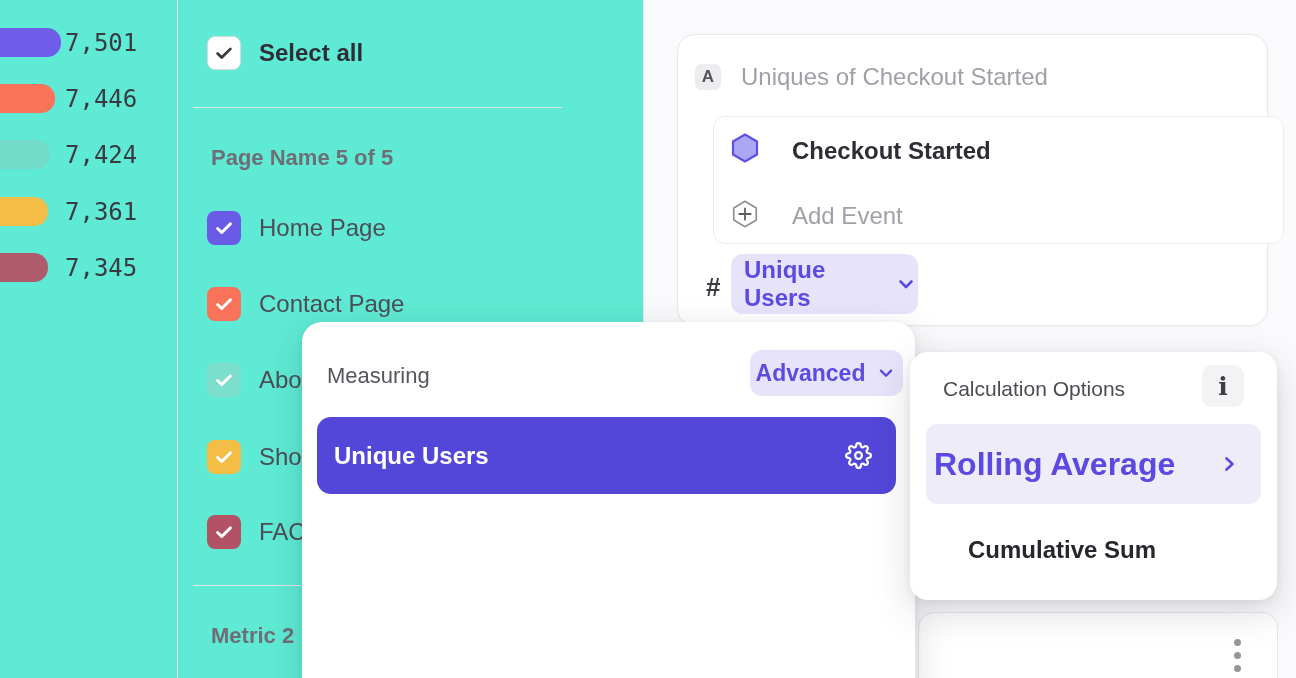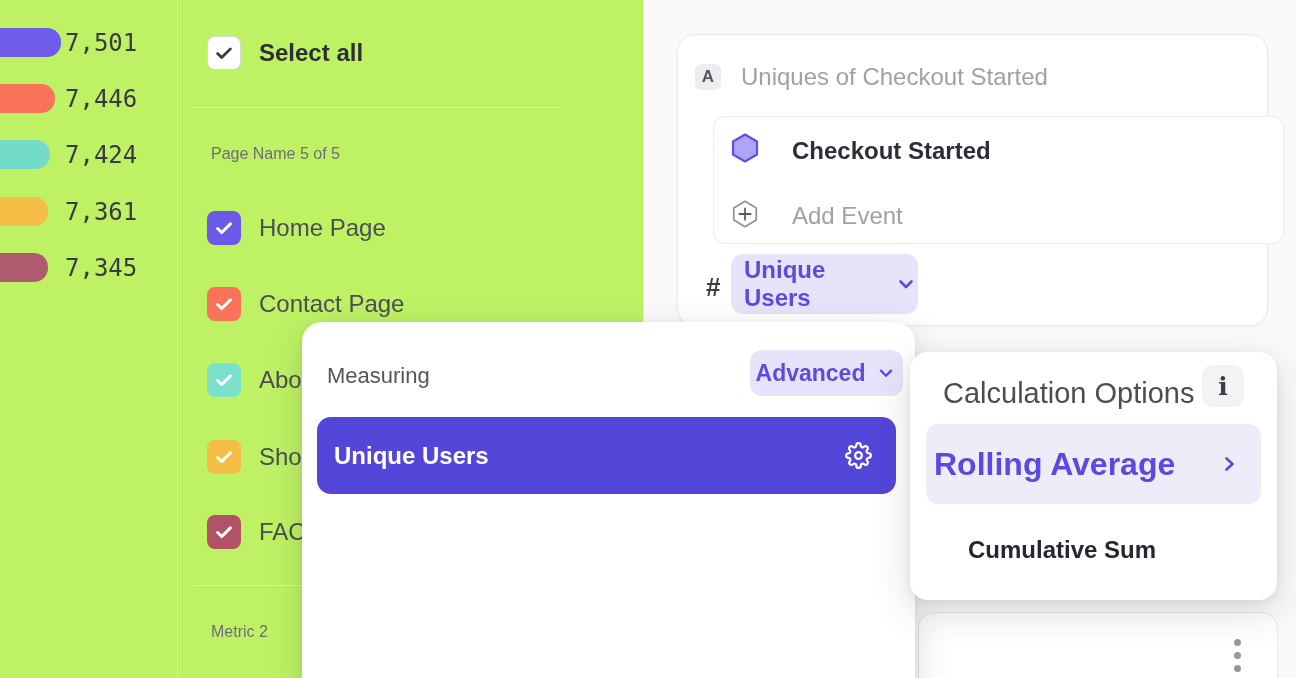--- a/index.html
+++ b/index.html
@@ -1,36 +1,36 @@
 <!DOCTYPE html>
 <html><head>
 <meta charset="utf-8">
 <style>
   * { margin:0; padding:0; box-sizing:border-box; }
   html,body { width:1296px; height:678px; overflow:hidden; background:#ffffff;
               font-family:"Liberation Sans","DejaVu Sans",sans-serif; }
-  #canvas { position:relative; width:1296px; height:678px; background:#bef264; }
+  #canvas { position:relative; width:1296px; height:678px; background:#5eead4; }
 
   
   .bar { position:absolute; left:0; height:29px; border-radius:0 14px 14px 0; }
   .bar-value { position:absolute; left:65px; height:29px; line-height:30px;
                font-family:"DejaVu Sans Mono",monospace; font-size:24px; color:#3A3A42; }
 
   
   .vdiv { position:absolute; top:0; bottom:0; width:1px; background:#E8E8EC; }
   .hdiv { position:absolute; height:1px; background:#E4E4E8; }
 
   
   .checkbox { position:absolute; left:207px; width:34px; height:34px; border-radius:8px;
               display:flex; align-items:center; justify-content:center; }
   .checkbox.plain { background:#fff; border:1.5px solid #D7D7DE; }
   .row-label { position:absolute; left:259px; font-size:24px; color:#4D4D56; font-weight:500;
                line-height:34px; white-space:nowrap; }
   .select-all-label { font-weight:700; color:#2E2E36; }
-  .muted-label { position:absolute; left:211px; font-size:16px; color:#6E6E76; font-weight:400;
+  .muted-label { position:absolute; left:211px; font-size:22px; color:#6E6E76; font-weight:700;
                  white-space:nowrap; }
 
   
   .right-bg { position:absolute; left:644px; top:0; right:0; bottom:0; background:#FAFAFC; }
   .card { position:absolute; background:#fff; border:1.5px solid #E8E8EC; }
   .query-card { left:677px; top:34px; width:591px; height:292px; border-radius:18px;
                 box-shadow:0 1px 3px rgba(40,40,60,.04); }
   .series-badge { position:absolute; left:17px; top:29px; width:26px; height:26px; background:#EDEDEF;
                   border-radius:6px; font-size:17px; font-weight:700; color:#55555C;
                   display:flex; align-items:center; justify-content:center; }
@@ -64,21 +64,21 @@
                    background:#E7E3FB; border-radius:12px; display:flex; align-items:center;
                    justify-content:center; cursor:pointer; }
   .advanced-pill .pill-text { font-size:23px; font-weight:700; color:#5B4BE0; }
   .menu-row-selected { position:absolute; left:15px; top:95px; width:579px; height:77px;
                        background:#5346D8; border-radius:14px; display:flex; align-items:center;
                        cursor:pointer; }
   .menu-row-selected .menu-text { margin-left:17px; font-size:24px; font-weight:700; color:#fff; }
   .menu-row-selected .gear { position:absolute; right:24px; top:25px; }
 
   .calc-popup { left:910px; top:352px; width:367px; height:248px; border-radius:18px; }
-  .calc-title { position:absolute; left:33px; top:25px; font-size:29px; font-weight:500; color:#4C4C54; }
+  .calc-title { position:absolute; left:33px; top:25px; font-size:21px; font-weight:500; color:#4C4C54; }
   .info-badge { position:absolute; left:292px; top:13px; width:42px; height:42px; background:#F3F2F4;
                 border-radius:10px; display:flex; align-items:center; justify-content:center;
                 cursor:pointer; font-family:"DejaVu Serif",serif; font-weight:700; font-size:25px;
                 color:#3E3E45; }
   .calc-row-active { position:absolute; left:16px; top:72px; width:335px; height:80px;
                      background:#EFECFA; border-radius:12px; display:flex; align-items:center;
                      cursor:pointer; }
   .calc-row-active .menu-text { margin-left:8px; font-size:32px; font-weight:700; color:#5B49E2; }
   .calc-row-active .chev-right { position:absolute; right:20px; top:28px; }
   .calc-plain { position:absolute; left:33px; top:184px; font-size:24px; font-weight:700; color:#26262E;

